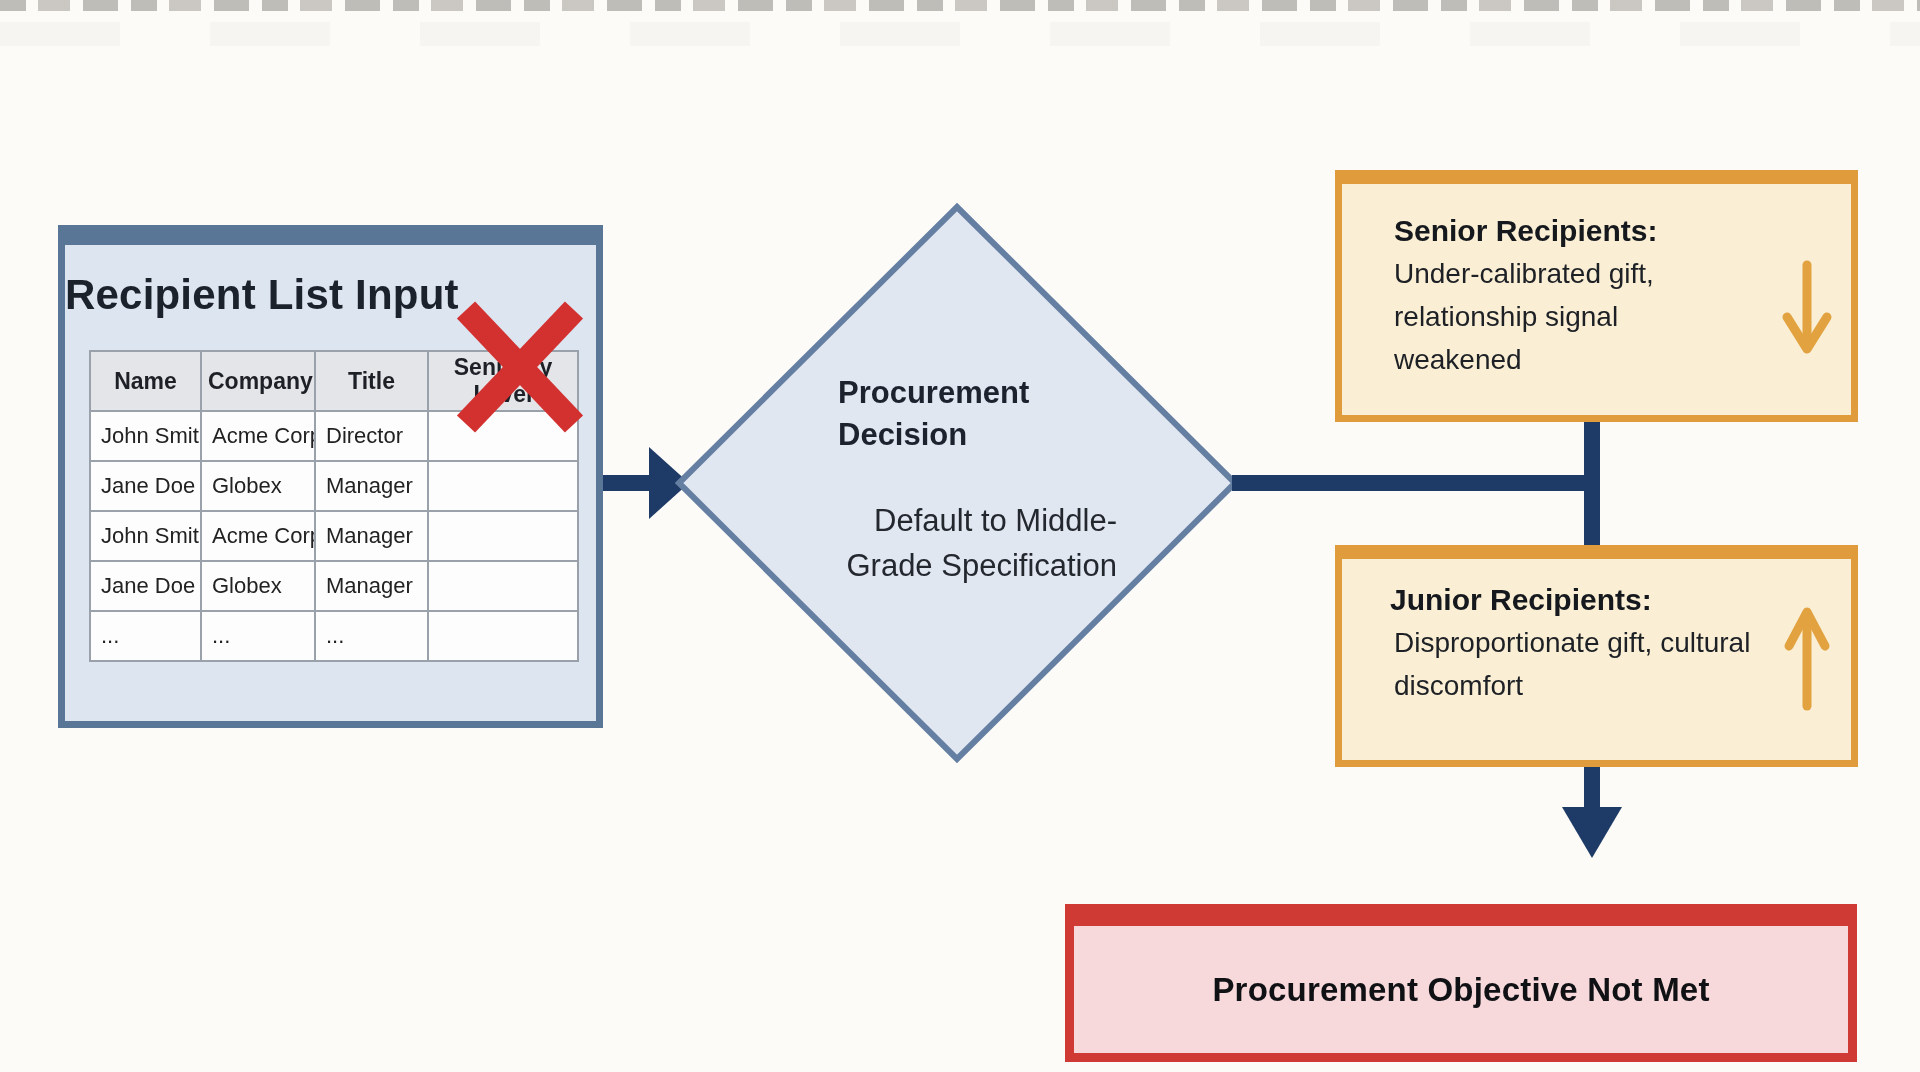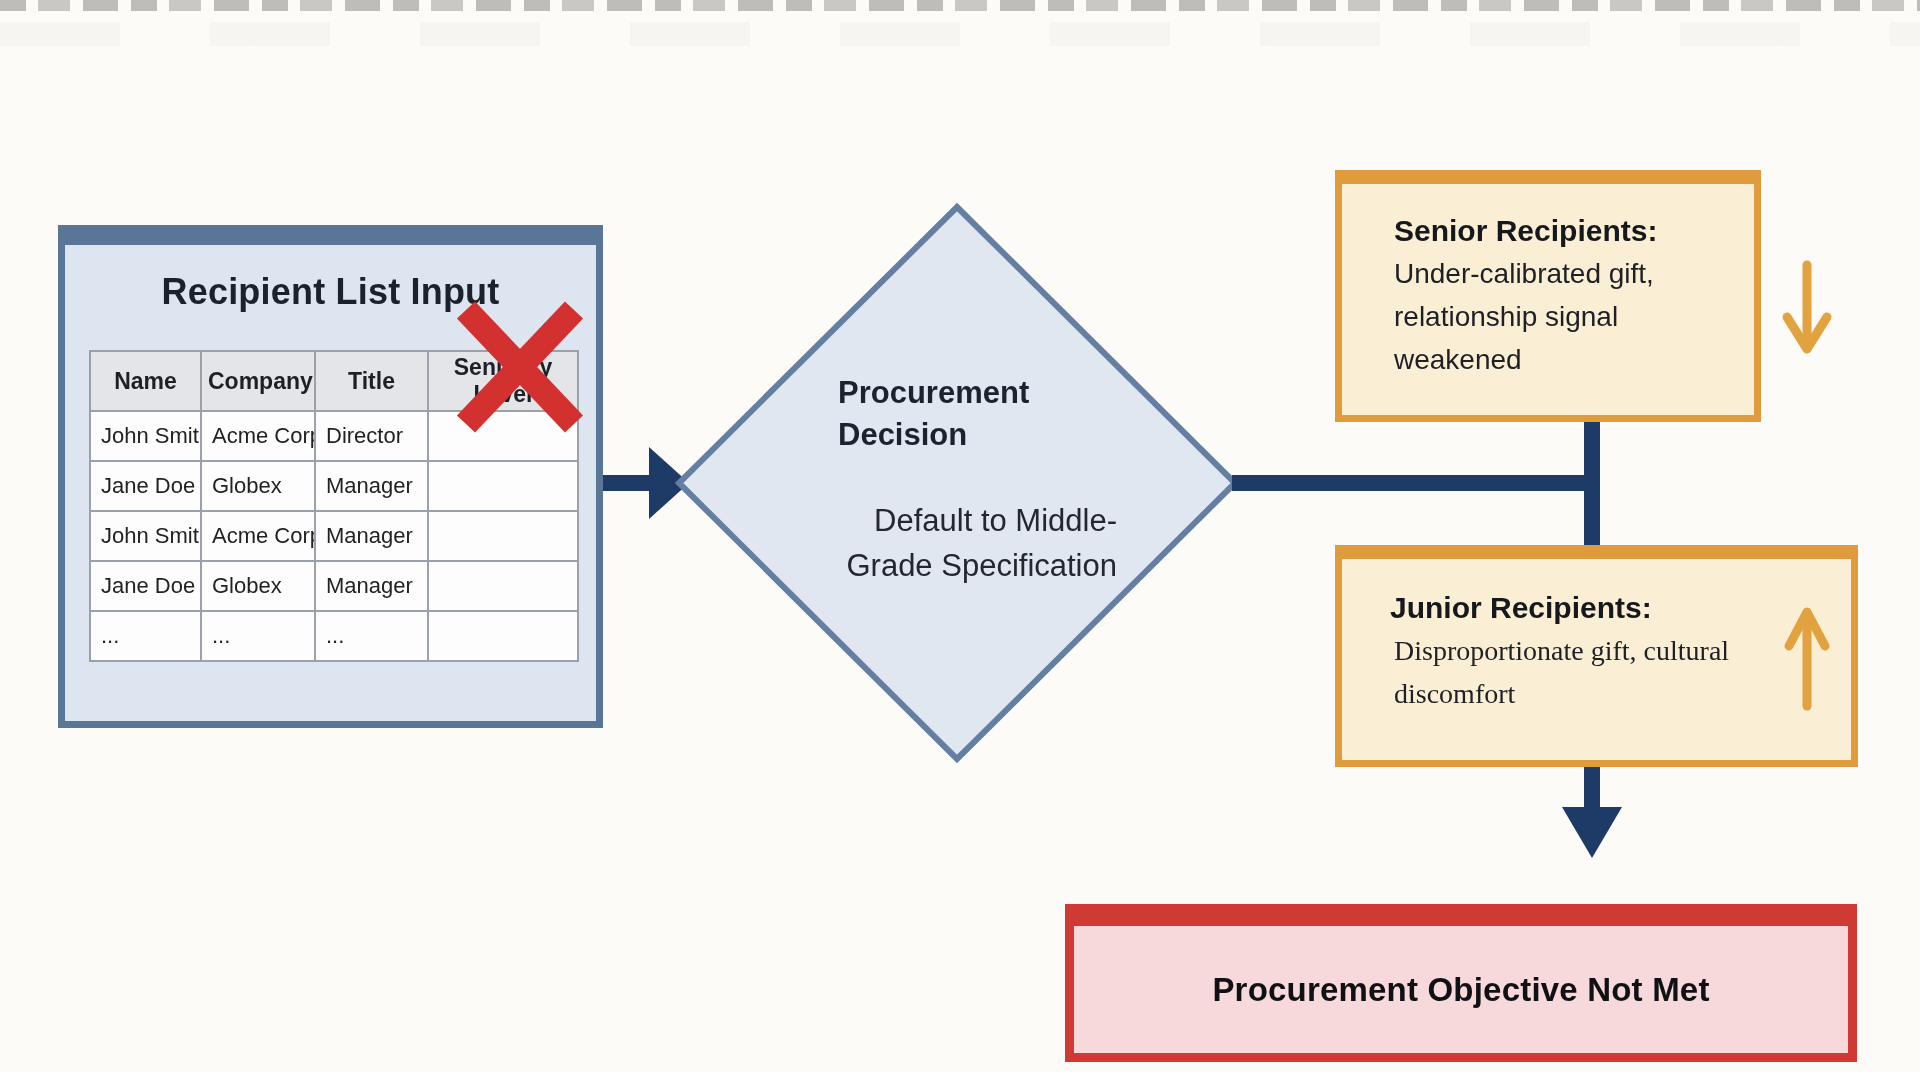--- a/index.html
+++ b/index.html
@@ -8,21 +8,21 @@
 
   
   .artifact-strip{position:absolute;left:0;top:0;width:1920px;height:11px;opacity:.55;
     background:repeating-linear-gradient(90deg,#8d8a84 0 26px,transparent 26px 38px,#a29e97 38px 70px,transparent 70px 83px,#8d8a84 83px 118px,transparent 118px 131px);}
   .artifact-strip2{position:absolute;left:0;top:22px;width:1920px;height:24px;opacity:.45;
     background:repeating-linear-gradient(90deg,#f1eee9 0 120px,transparent 120px 210px);}
 
   
   .recipient-box{position:absolute;left:58px;top:225px;width:545px;height:503px;box-sizing:border-box;
     background:#dce5f0;border:7px solid #5a7697;border-top-width:20px;}
-  .recipient-title{margin-top:26px;text-align:center;font-size:36px;font-weight:bold;color:#1c222c;letter-spacing:.2px;}
+  .recipient-title{margin-top:26px;font-size:42px;font-weight:bold;color:#1c222c;letter-spacing:.2px;}
   .recipient-table{position:absolute;left:24px;top:105px;border-collapse:collapse;table-layout:fixed;width:488px;}
   .recipient-table th,.recipient-table td{border:2px solid #9aa1ab;overflow:hidden;}
   .recipient-table th{background:#e4e5e8;font-size:23px;font-weight:bold;color:#1d2026;height:58px;text-align:center;padding:0 6px;}
   .recipient-table td{background:#fdfdfd;font-size:22px;color:#222;height:44px;text-align:left;padding:2px 6px 2px 10px;white-space:pre;vertical-align:middle;}
   .col-name{width:111px;}.col-company{width:114px;}.col-title{width:113px;}.col-seniority{width:150px;}
 
   .red-x{position:absolute;left:450px;top:300px;}
 
   
   .arrow1{position:absolute;left:603px;top:443px;}
@@ -35,27 +35,27 @@
     font-size:31px;line-height:45px;color:#23272e;}
 
   
   .h-connector{position:absolute;left:1232px;top:475px;width:368px;height:16px;background:#1e3a66;}
   .v-connector-top{position:absolute;left:1584px;top:412px;width:16px;height:135px;background:#1e3a66;}
   .v-connector-bottom{position:absolute;left:1584px;top:758px;width:16px;height:60px;background:#1e3a66;}
   .arrowhead{position:absolute;left:1561px;top:806px;}
 
   
   .card{position:absolute;box-sizing:border-box;background:#faeed4;border:7px solid #e09c3c;border-top-width:14px;}
-  .senior-box{left:1335px;top:170px;width:426px;height:252px;}
+  .senior-box{left:1335px;top:170px;width:523px;height:252px;}
   .junior-box{left:1335px;top:545px;width:523px;height:222px;}
   .card-heading{font-size:30px;font-weight:bold;color:#15181d;margin:30px 0 4px 52px;}
-  .junior-box .card-heading{margin-top:32px;margin-left:48px;}
+  .junior-box .card-heading{margin-top:24px;margin-left:48px;}
   .card-body{font-size:28px;color:#1d2025;line-height:43px;margin-left:52px;}
   .senior-box .card-body{width:350px;}
-  .junior-box .card-body{width:420px;font-family:Liberation Serif, serif;}
+  .junior-box .card-body{width:420px;}
   .down-arrow{position:absolute;left:437px;top:75px;}
   .up-arrow{position:absolute;left:437px;top:39px;}
 
   
   .outcome-box{position:absolute;left:1065px;top:904px;width:792px;height:158px;box-sizing:border-box;
     background:#f8d9db;border:9px solid #cf3a35;border-top-width:22px;
     display:flex;align-items:center;justify-content:center;}
   .outcome-label{font-size:33px;font-weight:bold;color:#101114;letter-spacing:.2px;}
 </style>
 </head>

